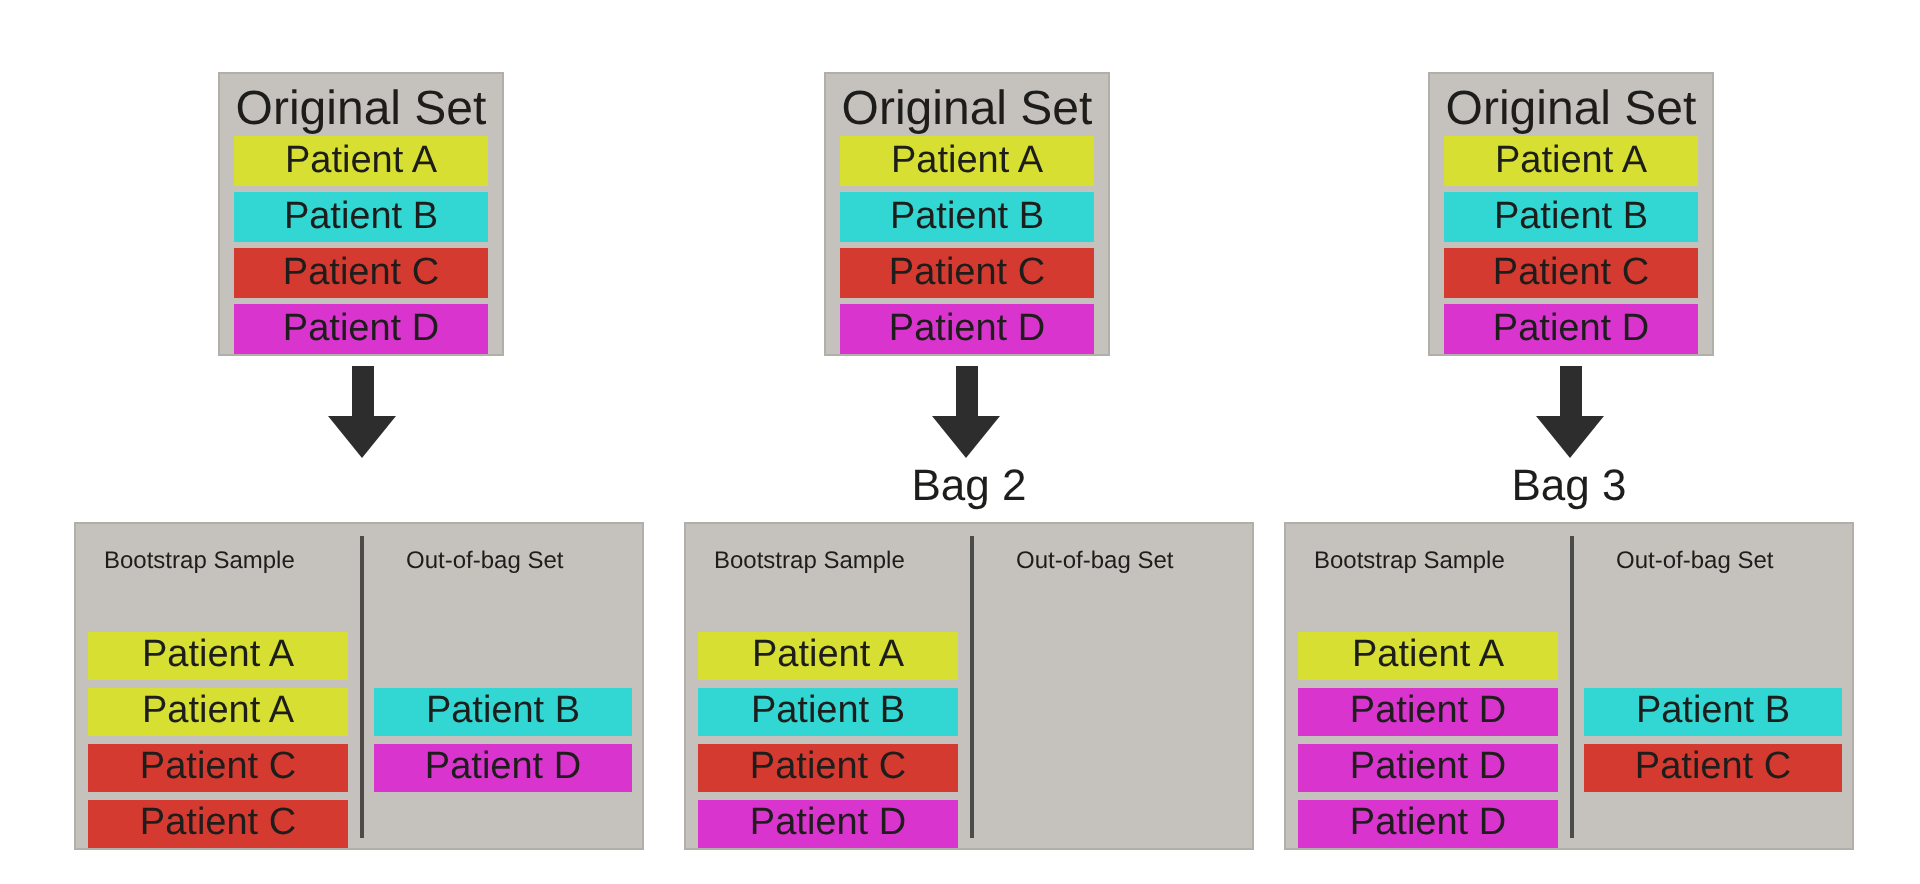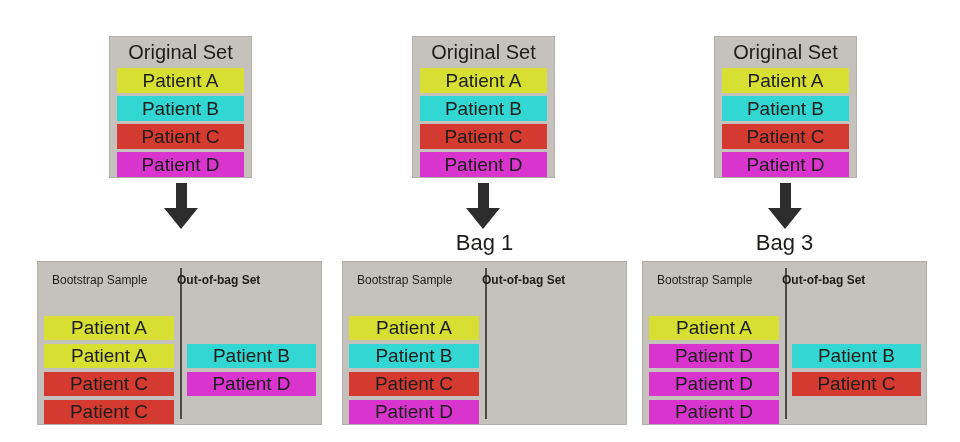--- a/index.html
+++ b/index.html
@@ -5,21 +5,21 @@
   html,body{margin:0;padding:0;background:#ffffff;}
   .canvas{
     position:relative; width:960px; height:442px; background:#ffffff;
     font-family:"Liberation Sans", sans-serif; color:#1d1d1b; overflow:hidden;
   }
   
   .obox{
     position:absolute; top:36px; width:143px; height:142px;
     background:#c5c1bd; border:1px solid #b2aeaa; box-sizing:border-box;
   }
-  .obox .otitle{ margin-top:4px; text-align:center; font-size:20px; }
+  .obox .otitle{ margin-top:4px; text-align:center; font-size:24px; }
   .prow{
     position:absolute; left:7px; width:127px; height:25px; line-height:25px;
     text-align:center; font-size:19px;
   }
   .prow.r1{top:31px}.prow.r2{top:59px}.prow.r3{top:87px}.prow.r4{top:115px}
   
   .arrow{ position:absolute; top:183px; width:34px; }
   .arrow .shaft{ width:11px; height:25px; margin:0 auto; background:#2d2d2d; }
   .arrow .head{
     width:0; height:0; border-left:17px solid transparent;
@@ -31,21 +31,21 @@
     text-align:center; font-size:22px;
   }
   
   .bbox{
     position:absolute; top:261px; width:285px; height:164px;
     background:#c5c1bd; border:1px solid #b2aeaa; box-sizing:border-box;
   }
   .divider{ position:absolute; top:6px; bottom:5px; left:142px; width:2px; background:#4b4b49; }
   .btitle{ position:absolute; top:6px; font-size:12px; line-height:24px; }
   .btitle.lt{ left:14px; width:112px; }
-  .btitle.rt{ left:139px; width:122px;font-weight:bold; }
+  .btitle.rt{ left:165px; width:122px; }
   .brow{
     position:absolute; height:24px; line-height:24px; text-align:center; font-size:19px;
   }
   .brow.lcol{ left:6px; width:130px; }
   .brow.rcol{ left:149px; width:129px; }
   .slot1{top:54px}.slot2{top:82px}.slot3{top:110px}.slot4{top:138px}
 </style>
 </head>
 <body>
 
@@ -78,21 +78,21 @@
     <div class="otitle">Original Set</div>
     <div class="prow r1" style="background: rgb(214, 223, 50);">Patient A</div>
     <div class="prow r2" style="background: rgb(50, 214, 210);">Patient B</div>
     <div class="prow r3" style="background: rgb(213, 58, 49);">Patient C</div>
     <div class="prow r4" style="background: rgb(217, 52, 206);">Patient D</div>
   </div>
   <div class="arrow" style="left:466px">
     <div class="shaft" style="background: rgb(45, 45, 45);"></div>
     <div class="head"></div>
   </div>
-  <div class="bag-label" style="left:342px">Bag 1</div>
+  <div class="bag-label" style="left:342px">Bag 2</div>
   <div class="bbox" style="left: 342px; background: rgb(197, 193, 189);">
     <div class="divider" style="background: rgb(75, 75, 73);"></div>
     <div class="btitle lt">Bootstrap Sample</div>
     <div class="btitle rt">Out-of-bag Set</div>
     <div class="brow lcol slot1" style="background: rgb(214, 223, 50);">Patient A</div>
     <div class="brow lcol slot2" style="background: rgb(50, 214, 210);">Patient B</div>
     <div class="brow lcol slot3" style="background: rgb(213, 58, 49);">Patient C</div>
     <div class="brow lcol slot4" style="background: rgb(217, 52, 206);">Patient D</div>
   </div>
 

